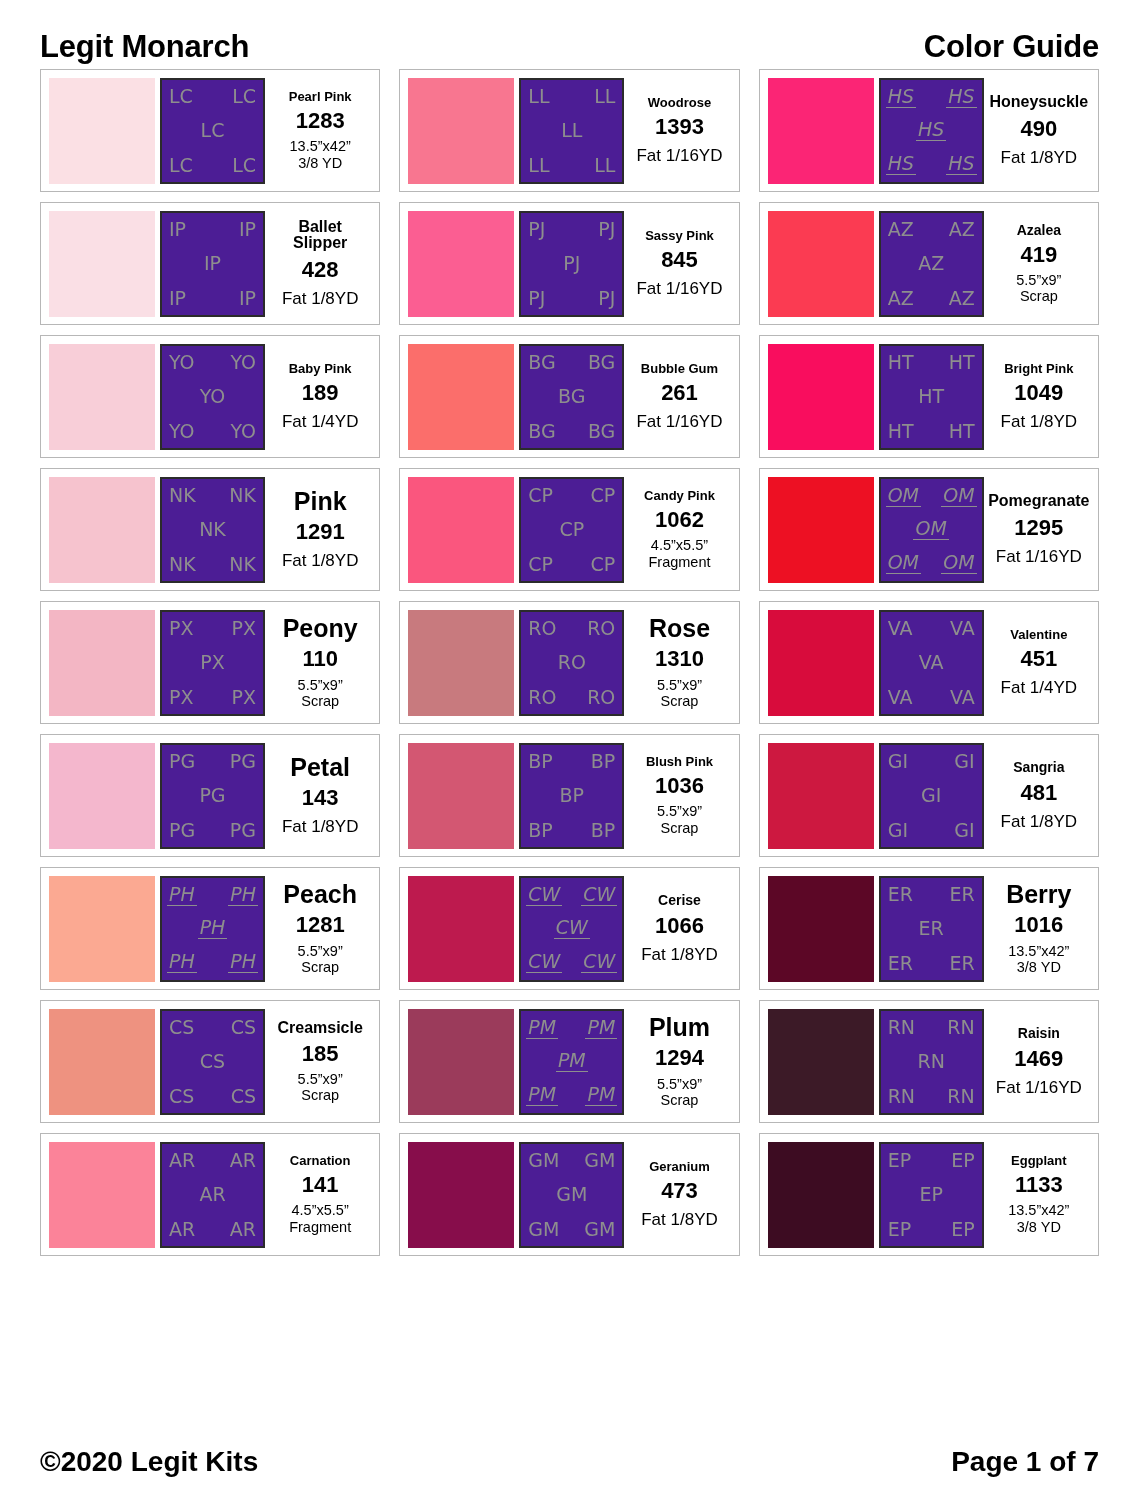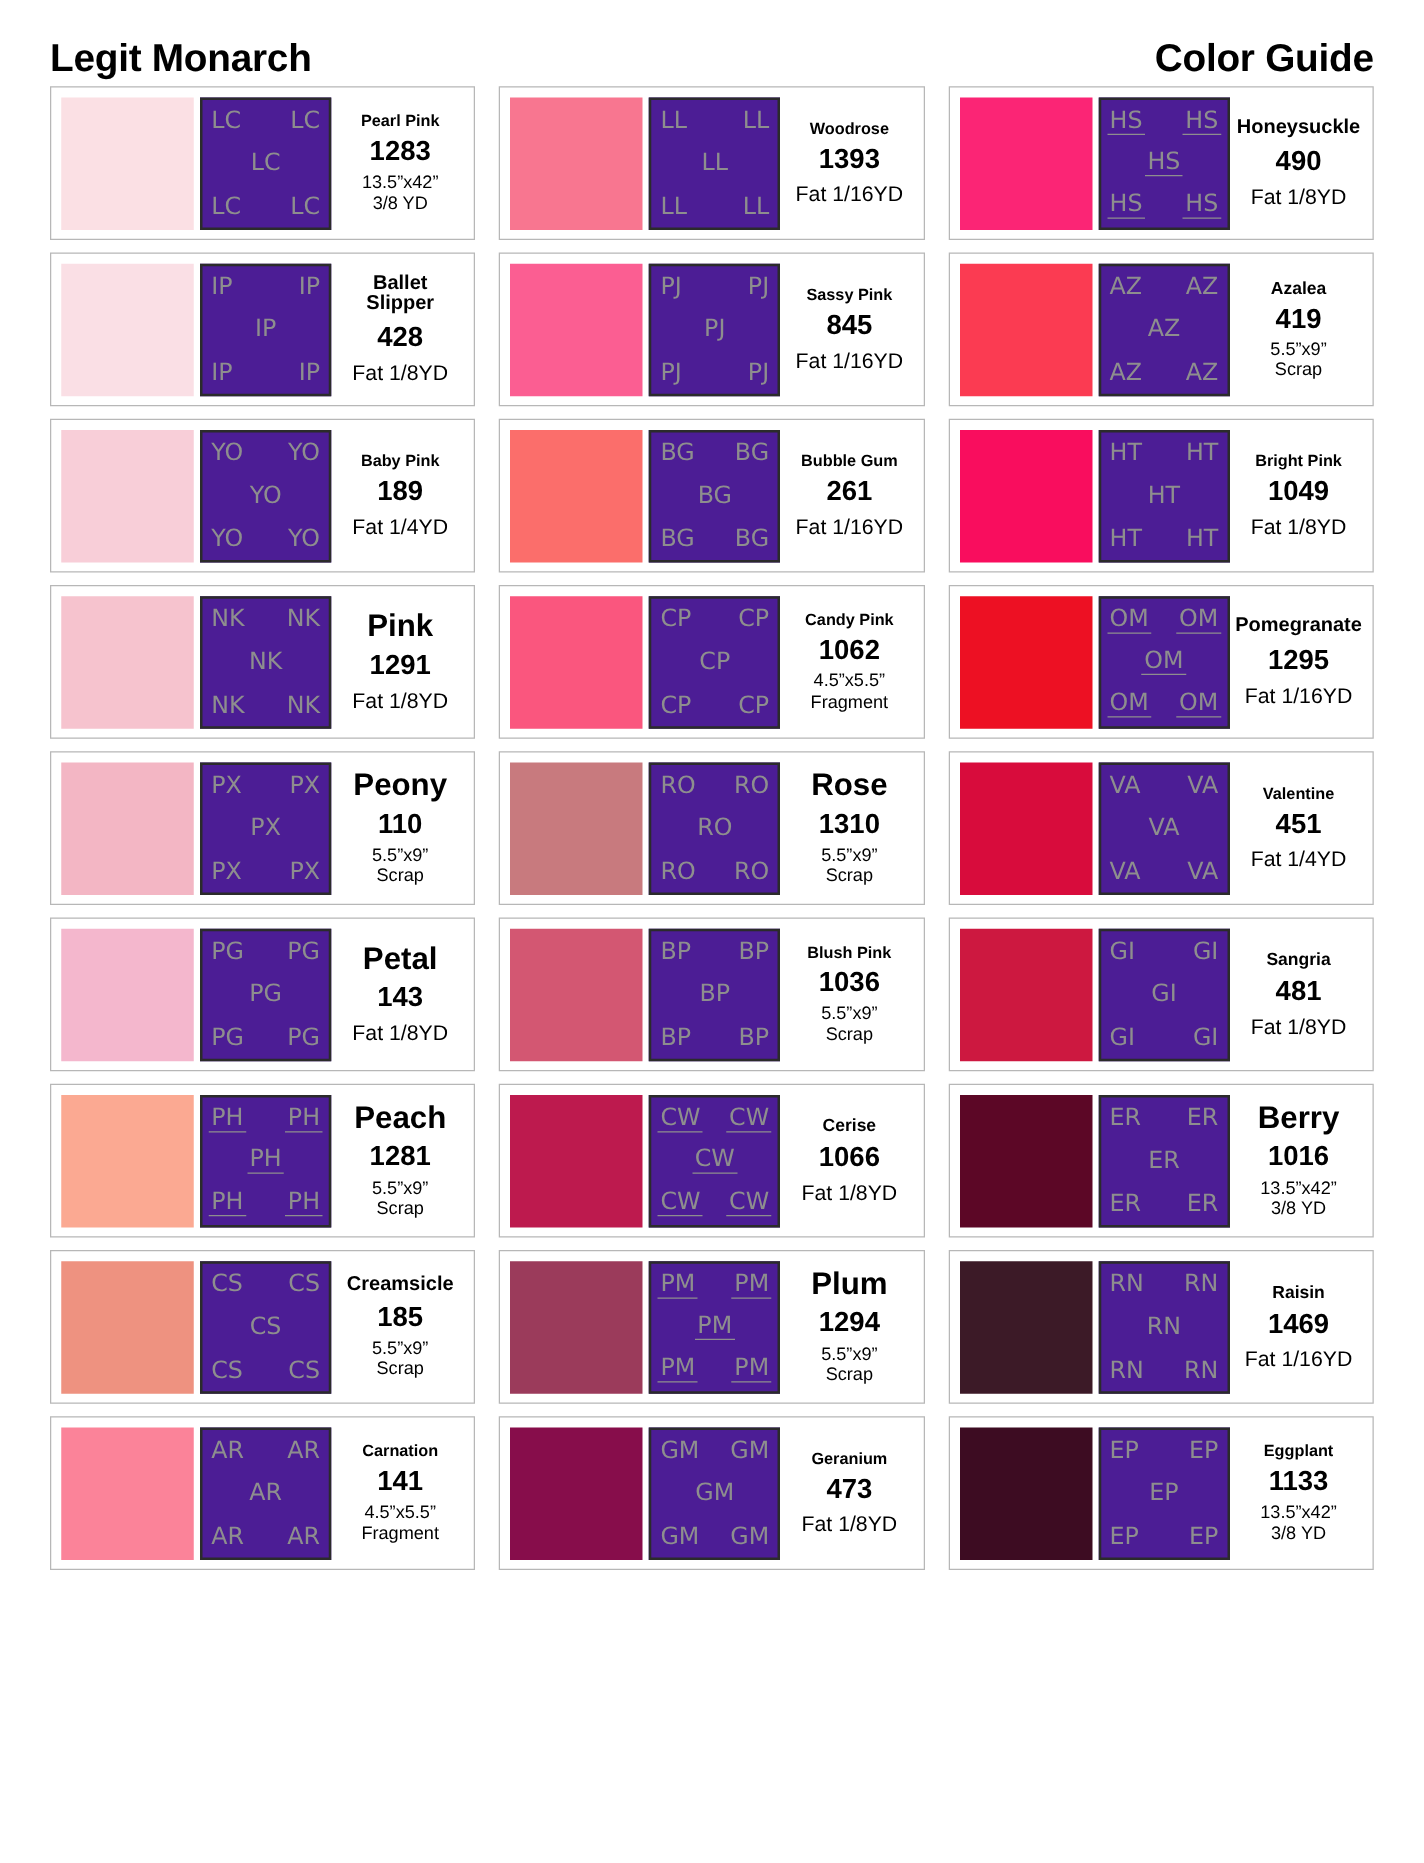--- a/index.html
+++ b/index.html
@@ -90,20 +90,21 @@
   }
   .init-row.mid {
     justify-content: center;
   }
   .init-row span {
     padding: 0 2px;
   }
   .underlined .init-row span {
     border-bottom: 1.6px solid #8e8e8e;
     padding-bottom: 1px;
+    font-style: italic;
   }
 
   
   .info {
     flex: 1 1 auto;
     min-width: 0;
     display: flex;
     flex-direction: column;
     align-items: center;
     justify-content: center;
@@ -740,14 +741,18 @@
         </div>
         <div class="info">
           <div class="name sz-md">Eggplant</div>
           <div class="code">1133</div>
           <div class="cut" style="white-space: pre-line;">13.5”x42”
 3/8 YD</div>
         </div>
       </div>
     </div>
 
+  <div class="page-footer">
+    <div class="copyright">©2020 Legit Kits</div>
+    <div class="pageno">Page 1 of 7</div>
+  </div>
 
 </div>
 
 </body></html>

